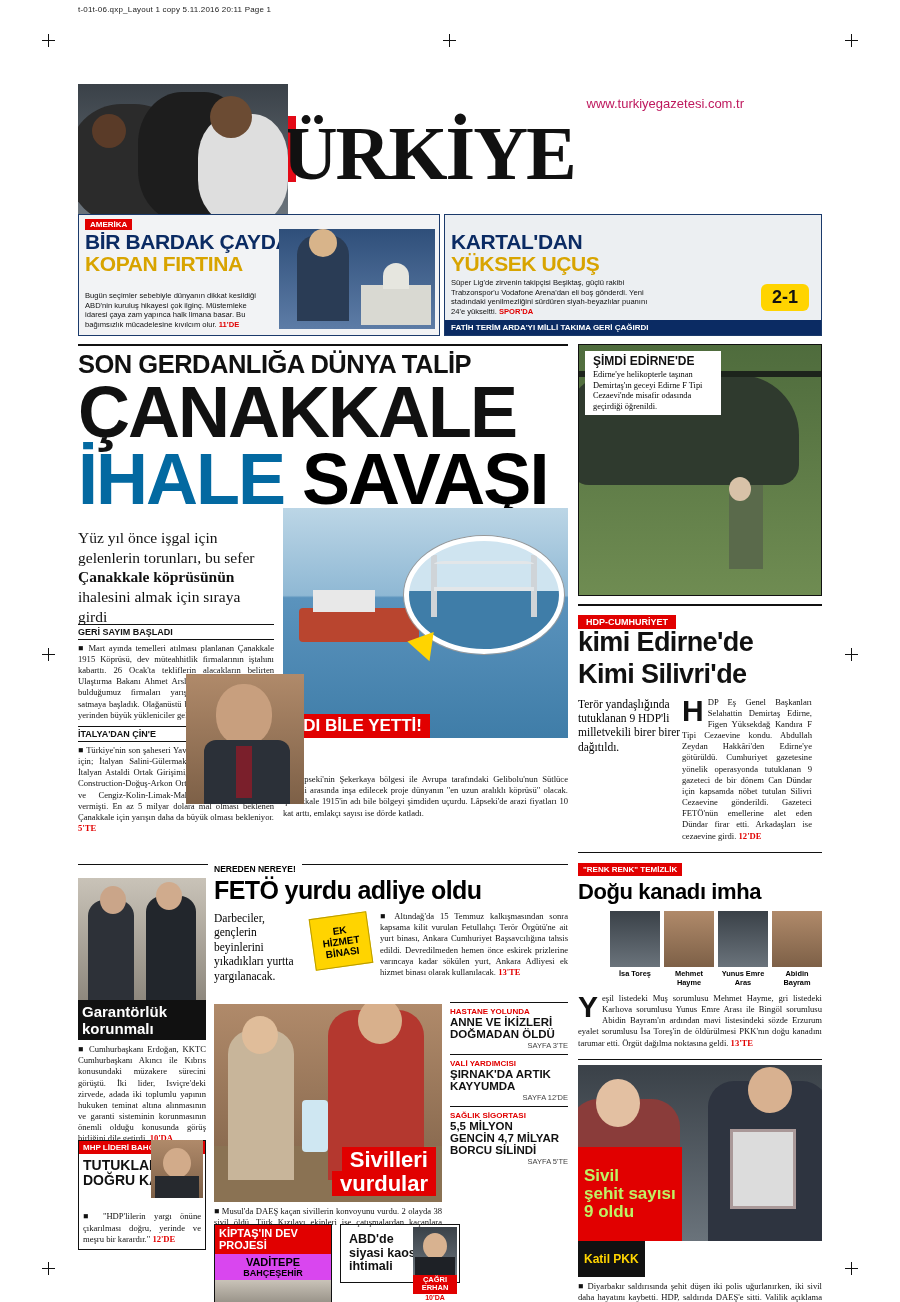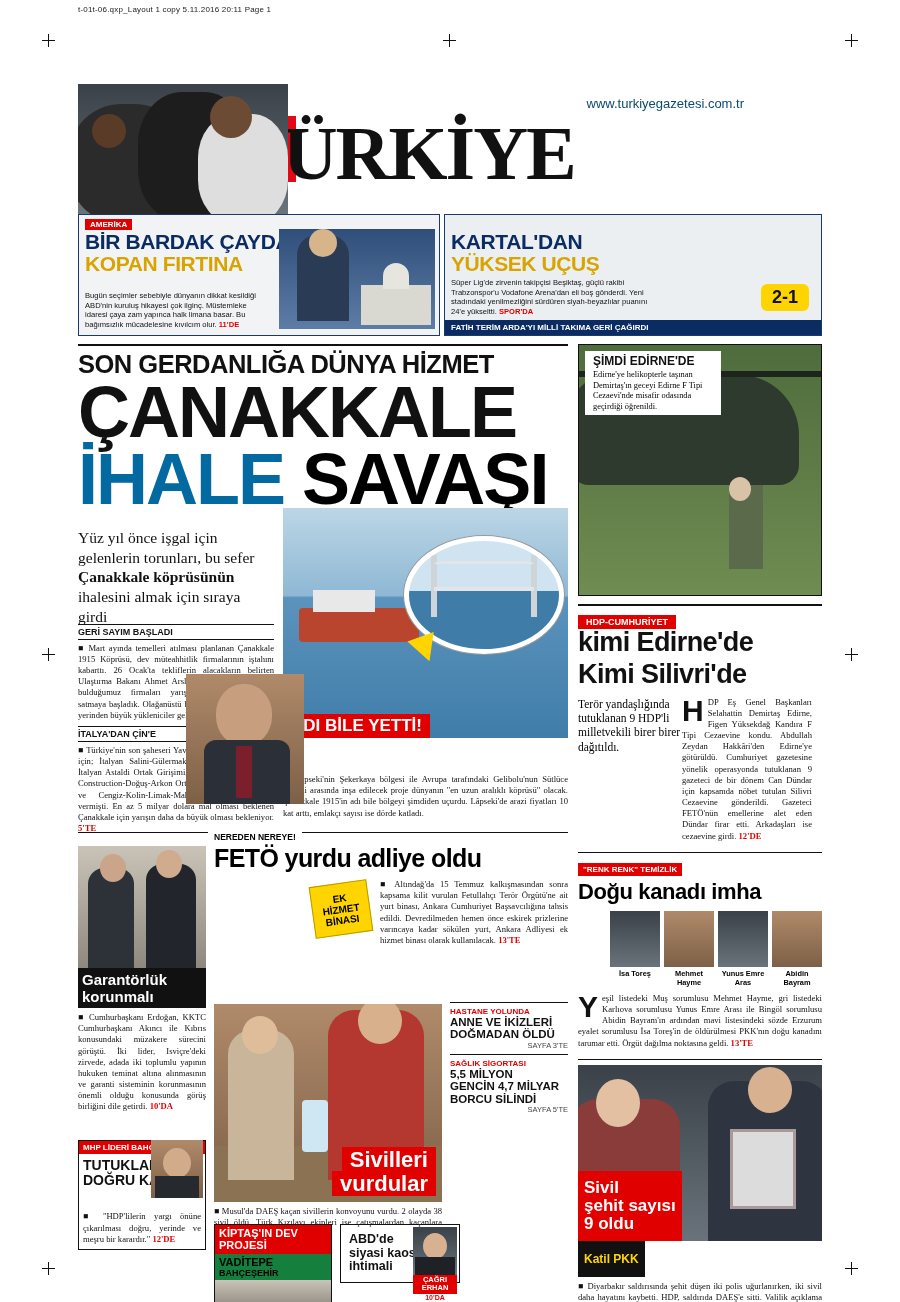--- a/index.html
+++ b/index.html
@@ -6,21 +6,21 @@
   body{font-family:"Liberation Serif", serif;}
   .page{position:relative;width:900px;height:1302px;background:#fff;margin:0 auto;overflow:hidden;}
   .crop-mark{position:absolute;width:13px;height:13px;}
   .crop-mark:before{content:"";position:absolute;left:6px;top:0;width:1px;height:13px;background:#111;}
   .crop-mark:after{content:"";position:absolute;top:6px;left:0;height:1px;width:13px;background:#111;}
   .filestamp{position:absolute;left:78px;top:5px;font-family:"Liberation Sans",sans-serif;font-size:8px;color:#222;letter-spacing:.2px;}
   .sheet{position:absolute;left:78px;top:18px;width:744px;height:1262px;}
 
   
   .masthead{position:relative;height:196px;}
-  .url{position:absolute;right:78px;top:78px;font-family:"Liberation Sans",sans-serif;font-size:13px;color:#0c4a6e;}
+  .url{position:absolute;right:78px;top:78px;font-family:"Liberation Sans",sans-serif;font-size:13px;color:#be185d;}
   .barcode{position:absolute;left:0;top:112px;width:78px;}
   .barcode .issn{font-family:"Liberation Sans",sans-serif;font-size:6.5px;transform:rotate(180deg);}
   .bars{height:28px;width:74px;background:repeating-linear-gradient(to right,#111 0 1px,#fff 1px 3px,#111 3px 4px,#fff 4px 7px);}
   .barnum{font-family:"Liberation Sans",sans-serif;font-size:6px;letter-spacing:.5px;}
   .dateline{position:absolute;left:0;top:148px;width:110px;font-family:"Liberation Sans",sans-serif;}
   .dateline .d1{font-size:9px;font-weight:bold;}
   .dateline .d2{font-size:9px;font-weight:bold;margin-top:2px;}
   .logo{position:absolute;left:120px;top:80px;width:420px;height:100px;}
   .logo .flag{position:absolute;left:0;top:18px;width:98px;height:66px;background:#e30a17;}
   .logo .star{position:absolute;left:22px;top:34px;color:#fff;font-size:30px;line-height:1;}
@@ -63,21 +63,21 @@
 
   .caption-red{background:#e10000;color:#fff;font-family:"Liberation Sans",sans-serif;font-weight:bold;}
   .rlabel{background:#e10000;color:#fff;display:inline-block;font-family:"Liberation Sans",sans-serif;font-weight:bold;font-size:9px;padding:2px 8px;}
   .rhead{font-family:"Liberation Sans",sans-serif;font-weight:bold;font-size:27px;line-height:1.03;letter-spacing:-.6px;color:#111;}
   .dropcap{float:left;font-family:"Liberation Sans",sans-serif;font-weight:bold;font-size:30px;line-height:.8;margin:2px 4px 0 0;}
 
   .mugs{display:flex;gap:4px;padding-left:32px;}
   .mug{width:56px;}
   .mug .pic{height:56px;background:#6d7b86;}
   .mug .nm{font-family:"Liberation Sans",sans-serif;font-weight:bold;font-size:7.4px;margin-top:2px;text-align:center;}
-  .yellowbar{background:#15803d;font-family:"Liberation Sans",sans-serif;font-weight:bold;font-size:11px;padding:2px 4px;}
+  .yellowbar{background:#d946ef;font-family:"Liberation Sans",sans-serif;font-weight:bold;font-size:11px;padding:2px 4px;text-align:center;}
 
   .briefs .b-t{color:#e10000;font-family:"Liberation Sans",sans-serif;font-weight:bold;font-size:8px;}
   .briefs .b-h{font-family:"Liberation Sans",sans-serif;font-weight:bold;font-size:11.5px;line-height:1.08;color:#111;}
   .briefs .b-p{font-family:"Liberation Sans",sans-serif;font-size:7.5px;color:#444;text-align:right;}
   .briefs .row{border-bottom:1px solid #111;padding:4px 0;}
   .imgph{background:#8b9aa6;position:relative;overflow:hidden;}
   .imgph.sea{background:linear-gradient(180deg,#bcd6e6 0%,#8fb8d4 38%,#5b93bd 39%,#3f7da8 100%);}
   .imgph.grass{background:linear-gradient(180deg,#4f6c3d,#6f8c52);}
   .imgph.dark{background:linear-gradient(180deg,#3a4148,#6a737b);}
   .imgph.warm{background:linear-gradient(180deg,#b08a6a,#7d6047);}
@@ -167,21 +167,21 @@
         <div class="score">2-1</div>
         <div class="blueband">FATİH TERİM ARDA'YI MİLLİ TAKIMA GERİ ÇAĞIRDI</div>
       </div>
     </div>
 
     <div class="main">
 
       <div class="col-left">
 
         <div style="border-top:2px solid #111;padding-top:4px;">
-          <div class="kicker">SON GERDANLIĞA DÜNYA HİZMET</div>
+          <div class="kicker">SON GERDANLIĞA DÜNYA TALİP</div>
         </div>
 
         <div class="headline" style="margin-top:2px;">
           <div class="l1">ÇANAKKALE</div>
           <div class="l2" style="margin-top:4px;">
             <span class="red">İHALE</span>
             <span>SAVAŞI</span>
           </div>
         </div>
 
@@ -222,21 +222,21 @@
             <span class="sq"></span><span>Lâpseki'nin Şekerkaya bölgesi ile Avrupa tarafındaki Gelibolu'nun Sütlüce mevkii arasında inşa edilecek proje dünyanın "en uzun aralıklı köprüsü" olacak. Çanakkale 1915'in adı bile bölgeyi şimdiden uçurdu. Lâpseki'de arazi fiyatları 10 kat arttı, emlakçı sayısı ise dörde katladı.</span>
           </div>
         </div>
 
         <div class="imgph warm" style="position:absolute;left:108px;top:330px;width:118px;height:130px;">
           <div style="position:absolute;left:30px;top:10px;width:56px;height:62px;background:#c89f7e;border-radius:48%;"></div>
           <div style="position:absolute;left:18px;top:66px;width:86px;height:64px;background:#2b3038;border-radius:12px 12px 0 0;"></div>
           <div style="position:absolute;left:50px;top:72px;width:16px;height:52px;background:#7a1f2b;"></div>
         </div>
 
-        <div style="position:absolute;left:0;top:488px;width:490px;">
+        <div style="position:absolute;left:0;top:520px;width:490px;">
           <div style="border-top:1px solid #111;"></div>
           <div style="position:relative;height:18px;">
             <div style="position:absolute;left:130px;top:-1px;background:#fff;padding:0 6px;font-family:'Liberation Sans',sans-serif;font-weight:bold;font-size:8.5px;">NEREDEN NEREYE!</div>
           </div>
 
           <div style="position:absolute;left:0;top:14px;width:128px;">
             <div class="imgph room" style="height:122px;">
               <div style="position:absolute;left:10px;top:22px;width:46px;height:100px;background:#2d3138;border-radius:16px 16px 0 0;"></div>
               <div style="position:absolute;left:22px;top:8px;width:26px;height:28px;background:#caa589;border-radius:50%;"></div>
               <div style="position:absolute;right:10px;top:18px;width:50px;height:104px;background:#22262c;border-radius:16px 16px 0 0;"></div>
@@ -248,20 +248,21 @@
             </div>
             <div class="bodytext" style="margin-top:4px;">
               <span class="sq"></span><span>Cumhurbaşkanı Erdoğan, KKTC Cumhurbaşkanı Akıncı ile Kıbrıs konusundaki müzakere sürecini görüştü. İki lider, Isviçre'deki zirvede, adada iki toplumlu yapının hukuken teminat altına alınmasının ve garanti sisteminin korunmasının önemli olduğu konusunda görüş birliğini dile getirdi.</span>
               <span class="pg">10'DA</span>
             </div>
           </div>
 
           <div style="position:absolute;left:136px;top:12px;width:354px;">
             <div style="font-family:'Liberation Sans',sans-serif;font-weight:bold;font-size:25px;letter-spacing:-.6px;">FETÖ yurdu adliye oldu</div>
             <div style="position:relative;margin-top:6px;height:92px;">
+              <div style="width:92px;font-family:'Liberation Serif',serif;font-size:11.5px;line-height:1.25;">Darbeciler, gençlerin beyinlerini yıkadıkları yurtta yargılanacak.</div>
               <div style="position:absolute;left:98px;top:4px;width:56px;height:50px;background:#ffd400;transform:rotate(-8deg);border:1px solid #b89b00;display:flex;flex-direction:column;justify-content:center;align-items:center;font-family:'Liberation Sans',sans-serif;font-weight:bold;font-size:10px;line-height:1.1;">
                 <span>EK</span>
                 <span>HİZMET</span>
                 <span>BİNASI</span>
               </div>
               <div class="bodytext" style="position:absolute;left:166px;top:0;width:188px;">
                 <span class="sq"></span><span>Altındağ'da 15 Temmuz kalkışmasından sonra kapsama kilit vurulan Fetullahçı Terör Örgütü'ne ait yurt binası, Ankara Cumhuriyet Başsavcılığına tahsis edildi. Devredilmeden hemen önce eskirek prizlerine varıncaya kadar sökülen yurt, Ankara Adliyesi ek hizmet binası olarak kullanılacak.</span>
                 <span class="pg">13'TE</span>
               </div>
             </div>
@@ -305,20 +306,26 @@
           </div>
         </div>
 
         <div class="briefs" style="position:absolute;left:372px;top:658px;width:118px;border-top:1px solid #111;">
           <div class="row">
             <div class="b-t">HASTANE YOLUNDA</div>
             <div class="b-h">ANNE VE İKİZLERİ</div>
             <div class="b-h">DOĞMADAN ÖLDÜ</div>
             <div class="b-p">SAYFA 3'TE</div>
           </div>
+          <div class="row">
+            <div class="b-t">VALİ YARDIMCISI</div>
+            <div class="b-h">ŞIRNAK'DA ARTIK</div>
+            <div class="b-h">KAYYUMDA</div>
+            <div class="b-p">SAYFA 12'DE</div>
+          </div>
           <div class="row" style="border-bottom:none;">
             <div class="b-t">SAĞLIK SİGORTASI</div>
             <div class="b-h">5,5 MİLYON</div>
             <div class="b-h">GENCİN 4,7 MİLYAR</div>
             <div class="b-h">BORCU SİLİNDİ</div>
             <div class="b-p">SAYFA 5'TE</div>
           </div>
         </div>
 
         <div style="position:absolute;left:136px;top:880px;width:118px;border:1px solid #111;box-sizing:border-box;">
@@ -411,21 +418,21 @@
           </div>
         </div>
 
         <div style="margin-top:10px;border-top:1px solid #111;padding-top:5px;">
           <div class="imgph dark" style="height:176px;">
             <div style="position:absolute;left:-8px;top:34px;width:110px;height:142px;background:#8a3c3a;border-radius:28px 28px 0 0;"></div>
             <div style="position:absolute;left:18px;top:14px;width:44px;height:48px;background:#e3c0a2;border-radius:50%;"></div>
             <div style="position:absolute;right:-6px;top:16px;width:120px;height:160px;background:#2e3440;border-radius:26px 26px 0 0;"></div>
             <div style="position:absolute;right:30px;top:2px;width:44px;height:46px;background:#d8b190;border-radius:50%;"></div>
             <div style="position:absolute;right:26px;top:64px;width:60px;height:74px;background:#dcdcdc;border:3px solid #a99;"></div>
-            <div style="position:absolute;left:0;bottom:0;background:#e10000;color:#ffffff;font-family:'Liberation Sans',sans-serif;font-weight:bold;font-size:17px;line-height:1.06;padding:8px 6px;">
+            <div style="position:absolute;left:0;bottom:0;background:#e10000;color:#bef264;font-family:'Liberation Sans',sans-serif;font-weight:bold;font-size:17px;line-height:1.06;padding:20px 6px;">
               <div>Sivil</div>
               <div>şehit sayısı</div>
               <div>9 oldu</div>
             </div>
             <div style="position:absolute;left:0;bottom:-16px;"></div>
           </div>
           <div style="background:#111;color:#ffd400;display:inline-block;font-family:'Liberation Sans',sans-serif;font-weight:bold;font-size:12px;padding:11px 6px;">Katil PKK</div>
           <div class="bodytext" style="margin-top:4px;">
             <span class="sq"></span><span>Diyarbakır saldırısında şehit düşen iki polis uğurlanırken, iki sivil daha hayatını kaybetti. HDP, saldırıda DAEŞ'e sitti. Valilik açıklama yaptı: Telsiz konuşmalarıyla sabit çıktı. Fail "Kemal" kod adlı PKK'lı teröristti.</span>
             <span class="pg">13'TE</span>

